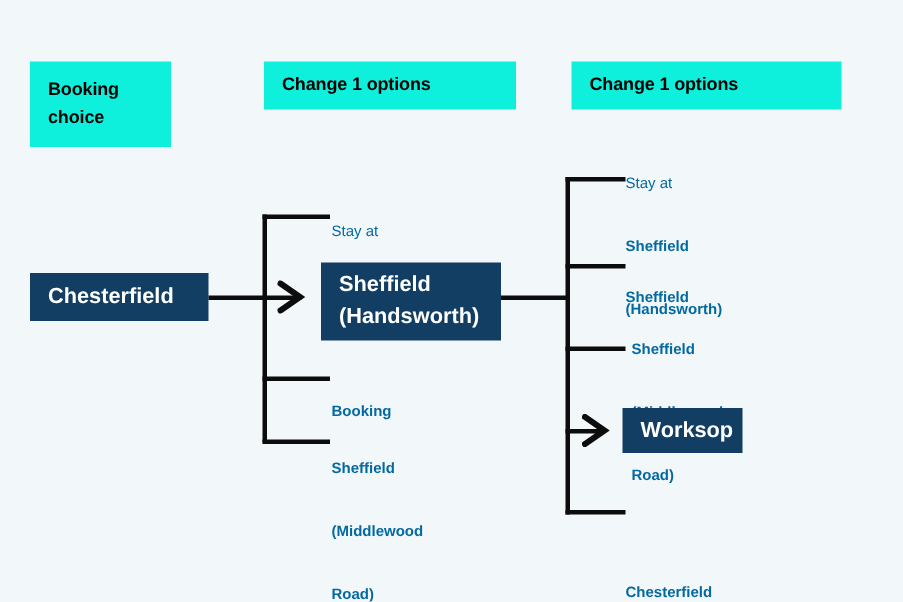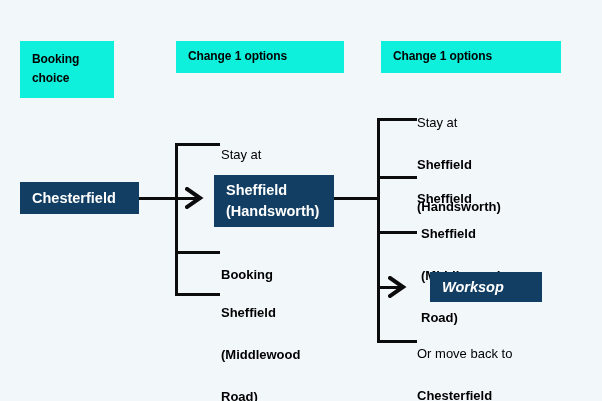--- a/index.html
+++ b/index.html
@@ -49,28 +49,28 @@
     padding: 6px 12px;
   }
   #box-chesterfield {
     left: 20px; top: 182px; width: 119px; height: 32px;
   }
   #box-sheffield-hw {
     left: 214px; top: 175px; width: 120px; height: 52px;
     align-items: flex-start; padding-top: 5px;
   }
   #box-worksop {
-    left: 430px; top: 272px; width: 112px; height: 30px; font-style: italic;
+    left: 415px; top: 272px; width: 80px; height: 30px;
   }
 
   
   .opt {
     position: absolute;
-    color: #000000;
-    font-size: 13px;
+    color: #0369a1;
+    font-size: 10px;
     line-height: 21px;
     white-space: pre-line;
   }
   .opt .lead { font-weight: normal; }
   .opt .name { font-weight: bold; }
 
   
   #opt1-stay-chesterfield { left: 221px; top: 123px; width: 150px; }
   #opt1-ashfield          { left: 221px; top: 243px; width: 150px; }
   #opt1-sheffield-mw      { left: 221px; top: 281px; width: 150px; }
@@ -168,17 +168,17 @@
 
   <div class="opt" id="opt2-sheffield-mw">
     <span class="name">Sheffield</span><br>
     <span class="name">(Middlewood</span><br>
     <span class="name">Road)</span>
   </div>
 
   <div class="navybox" id="box-worksop">Worksop</div>
 
   <div class="opt" id="opt2-back-chesterfield">
-    <span class="lead">Or move back to</span><br>
+    <br>
     <span class="name">Chesterfield</span>
   </div>
 
 </div>
 
 </body></html>

